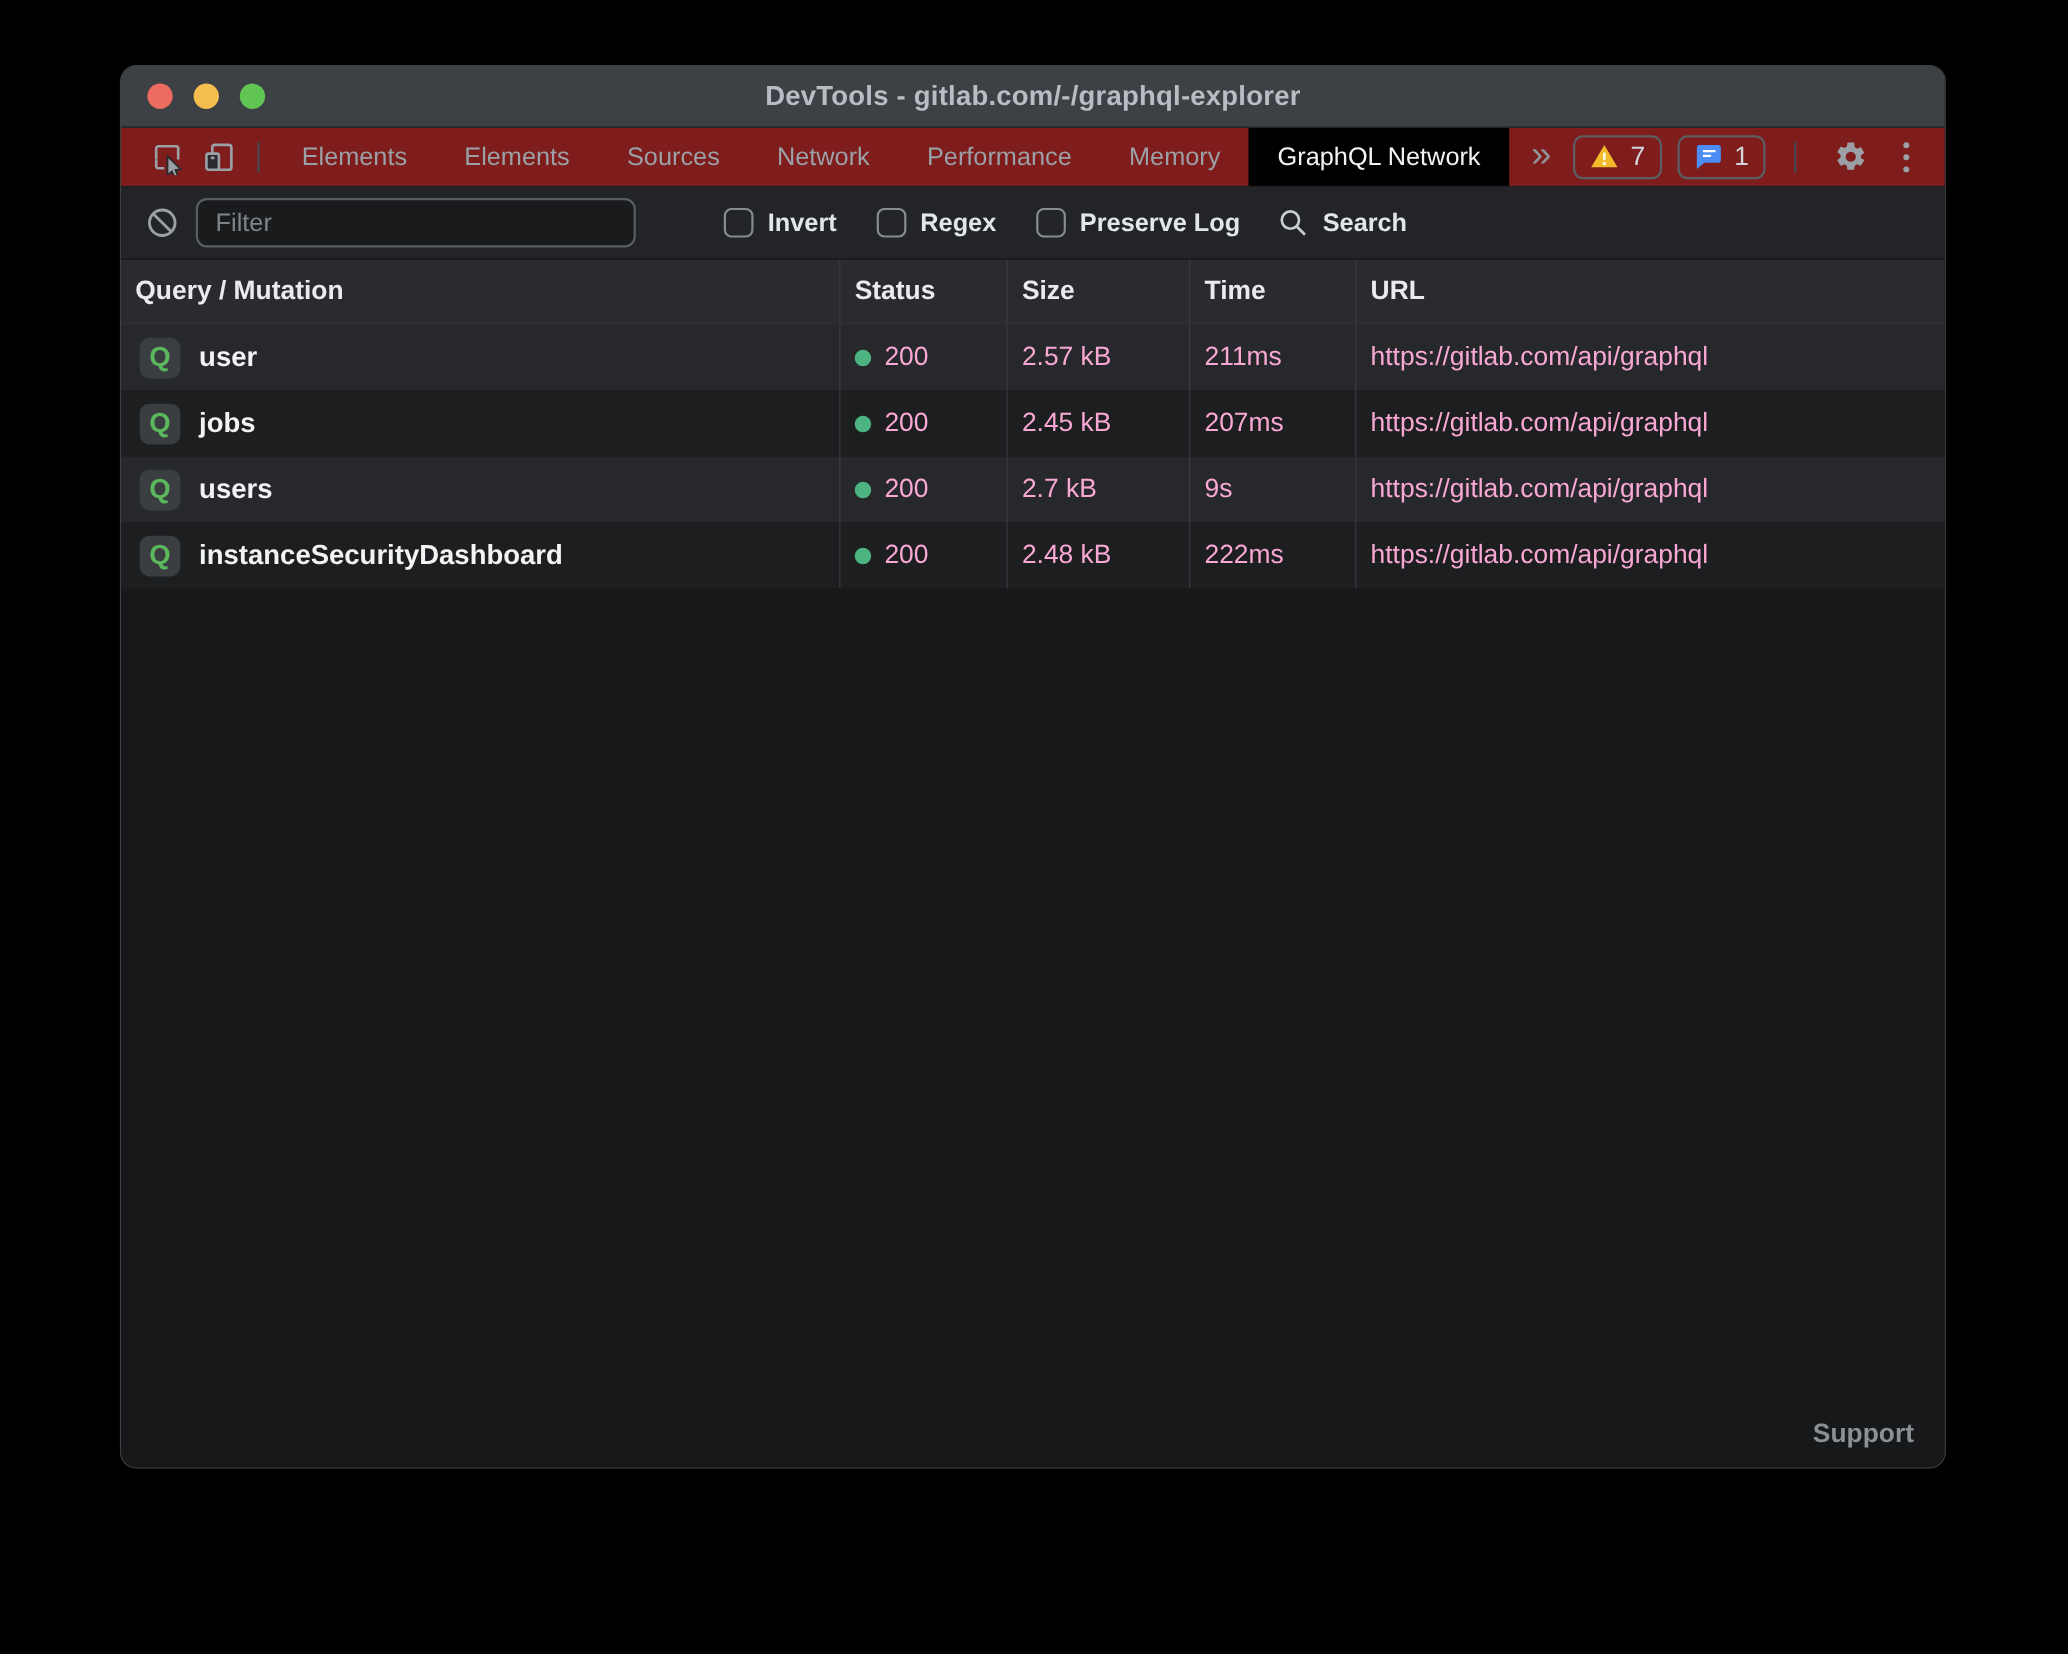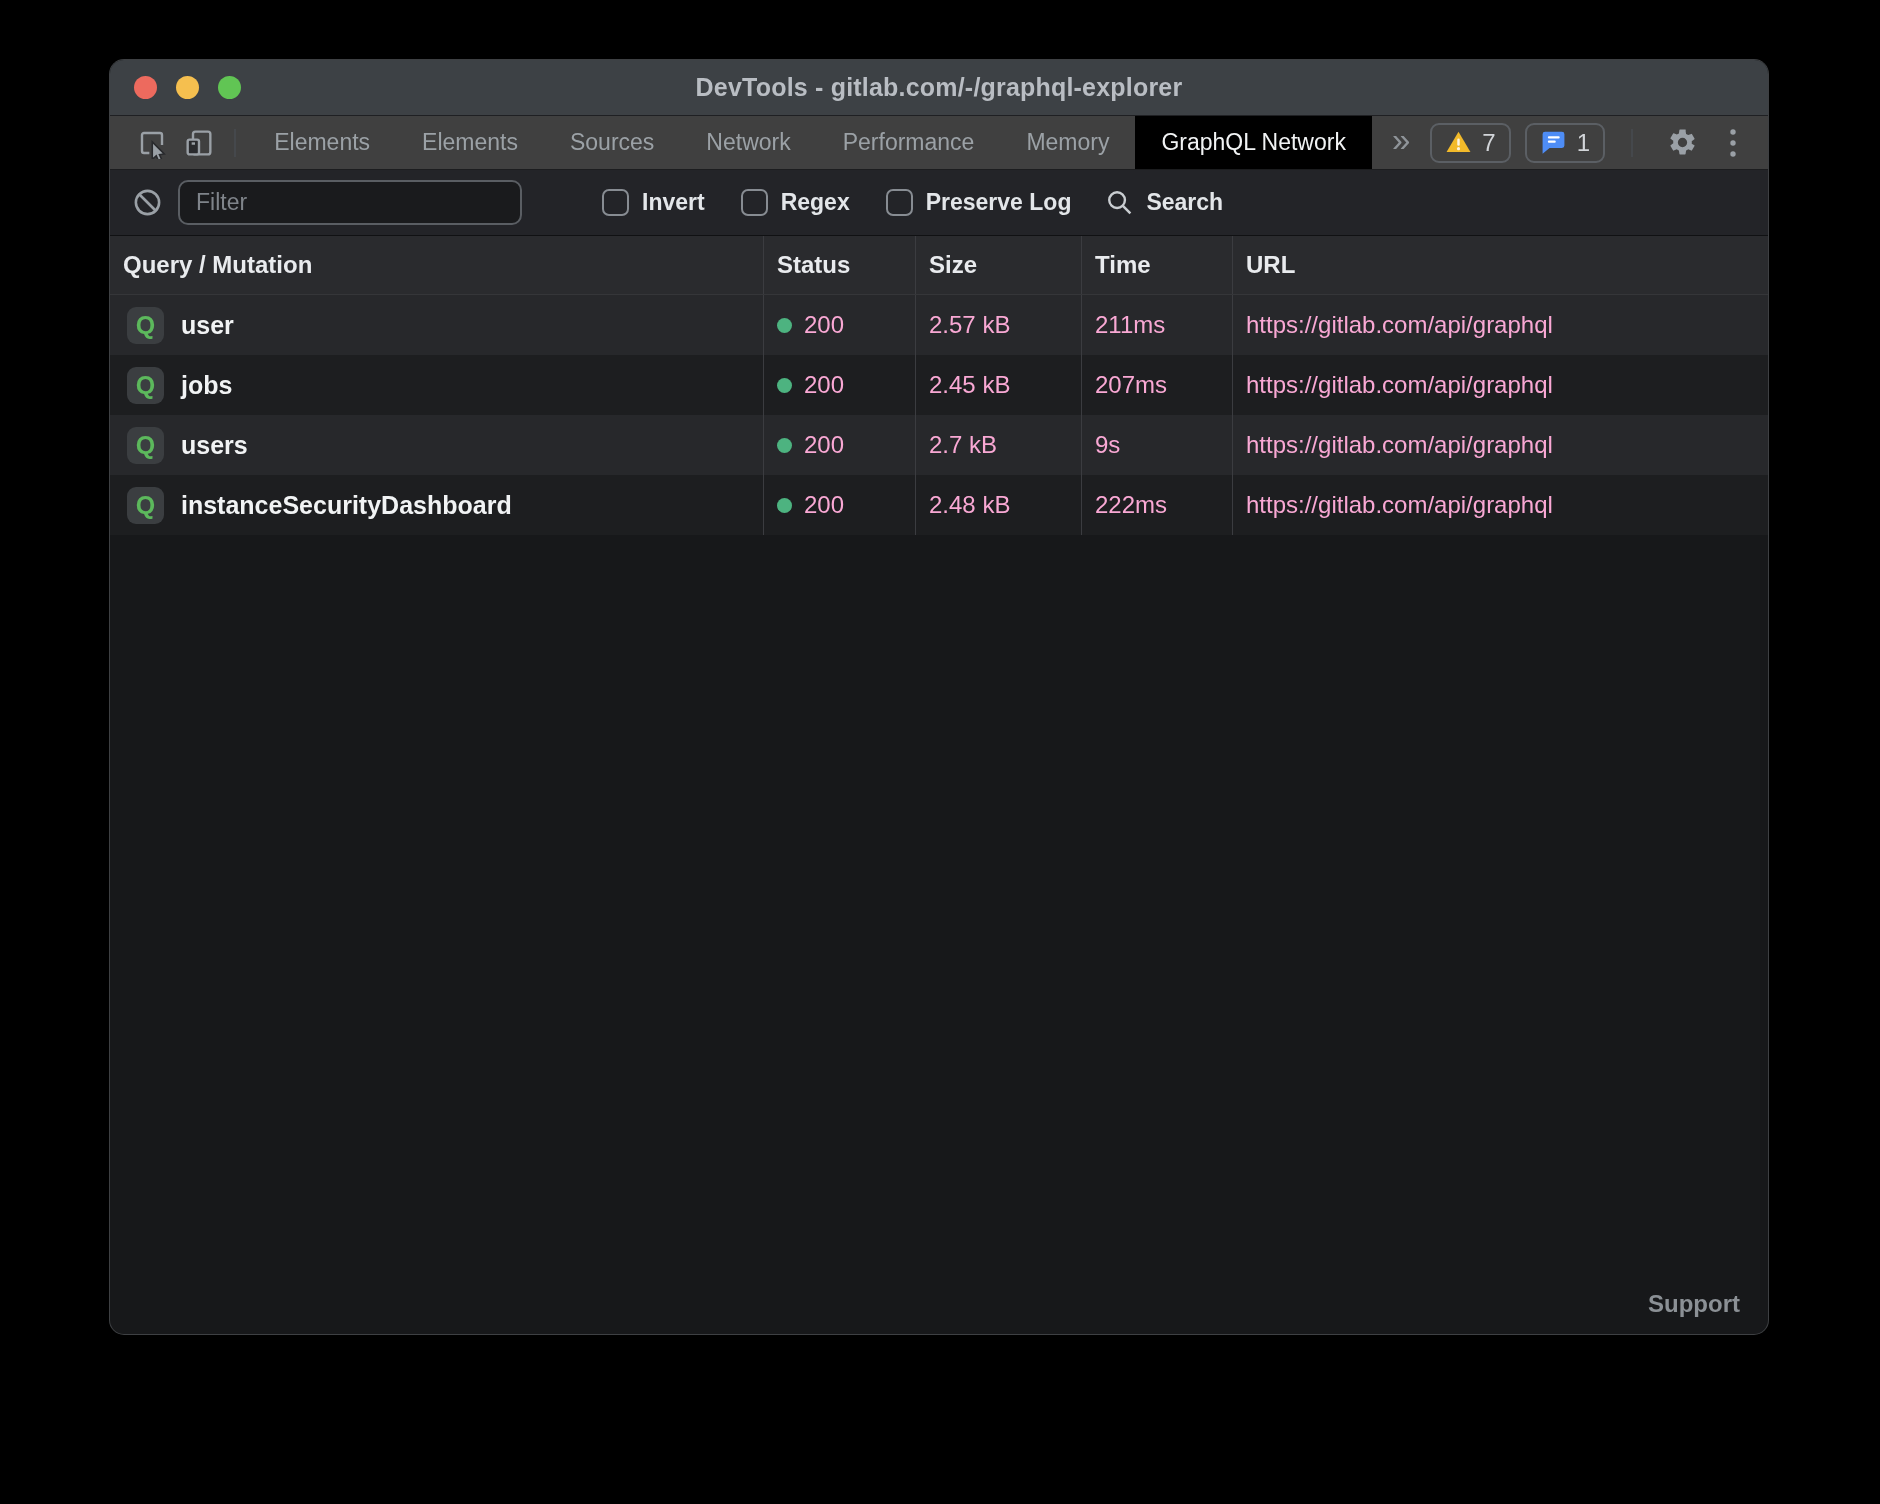--- a/index.html
+++ b/index.html
@@ -21,21 +21,21 @@
   }
   .lights { position:absolute; left:24px; top:0; height:100%; display:flex; align-items:center; gap:19px; }
   .light { width:23px; height:23px; border-radius:50%; }
   .light.red    { background:#ed6a5e; }
   .light.yellow { background:#f5bf4f; }
   .light.green  { background:#61c554; }
   .title { font-size:25px; font-weight:700; color:#b9bdc3; letter-spacing:.2px; }
 
   
   .tabbar {
-    height:54px; flex:0 0 54px; background:#404040; border-bottom:1px solid #1c1d1f;
+    height:54px; flex:0 0 54px; background:#7f1d1d; border-bottom:1px solid #1c1d1f;
     display:flex; align-items:stretch; padding-left:18px;justify-content:center;
   }
   .icon-btn { display:flex; align-items:center; justify-content:center; width:48px; }
   .vsep { width:2px; height:28px; background:#45484c; align-self:center; margin:0 12px; }
   .tabstrip { display:flex; align-items:stretch; }
   .tab {
     display:flex; align-items:center; padding:0 26px; font-size:23px; color:#9ba1a6;
     white-space:nowrap; cursor:default;
   }
   .tab.active { background:#000; color:#f1f3f4; font-weight:500; }
@@ -48,21 +48,21 @@
     font-size:24px; color:#d2d5d9; font-family:inherit;
   }
   .gear-wrap, .dots-wrap { display:flex; align-items:center; justify-content:center; padding:0 8px; }
 
   
   .filterbar {
     height:66px; flex:0 0 66px; background:#232428; border-bottom:1px solid #101113;
     display:flex; align-items:center; padding-left:22px;
   }
   .filter-input {
-    width:344px; height:45px; margin-left:15px; border-radius:10px;
+    width:400px; height:45px; margin-left:15px; border-radius:10px;
     background:#1a1b1d; border:2px solid #5a5e63; color:#e8eaed;
     font-size:23px; font-family:inherit; padding:0 16px; outline:none;
   }
   .filter-input::placeholder { color:#7f848a; }
   .cb-group { display:flex; align-items:center; margin-left:36px; cursor:default; }
   .cb {
     appearance:none; -webkit-appearance:none; width:27px; height:27px;
     border:2.5px solid #878c92; border-radius:7px; background:transparent; margin:0 13px 0 0;
   }
   .cb-label, .search-label { font-size:23px; font-weight:700; color:#e3e6e9; white-space:nowrap; }

